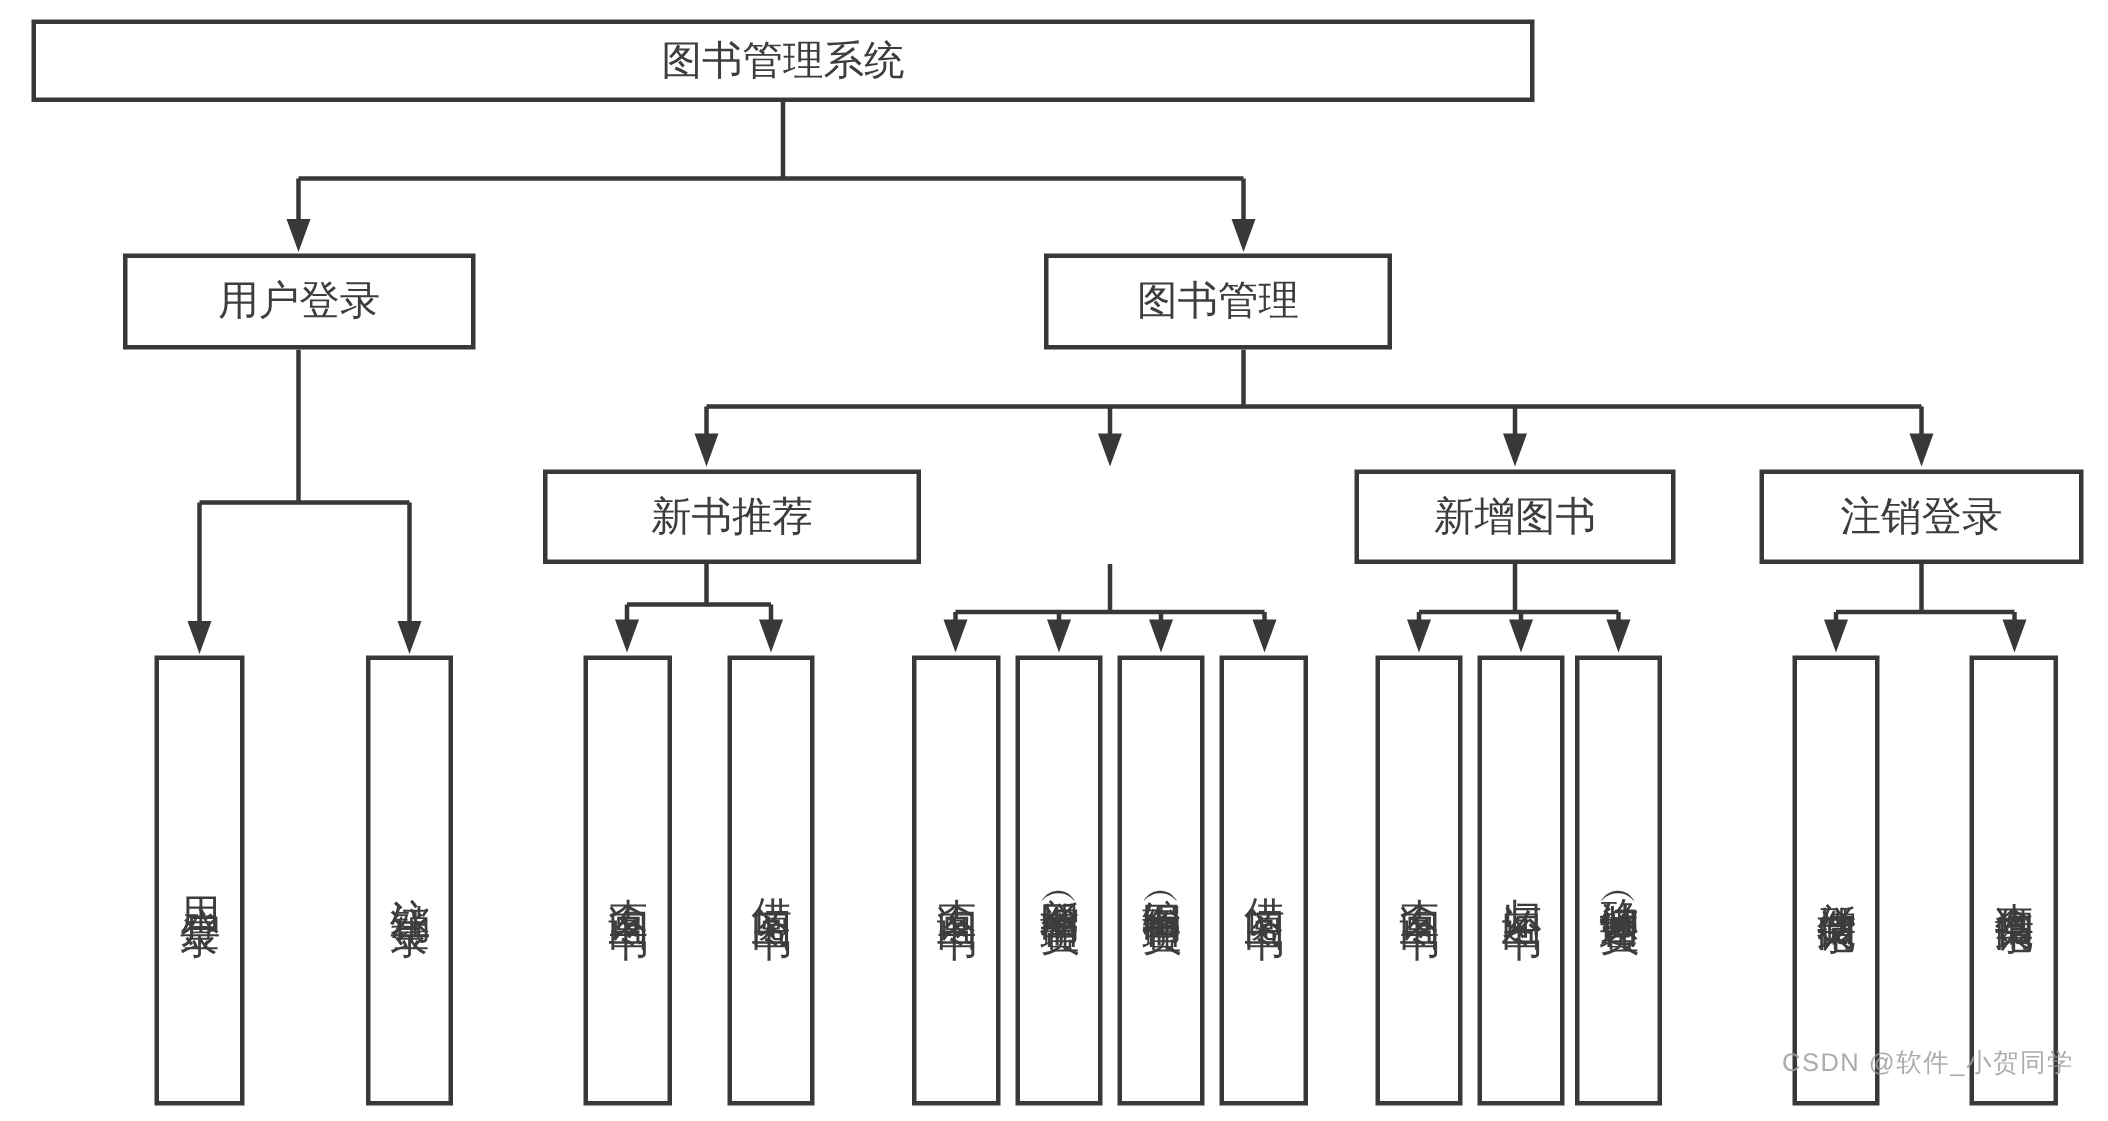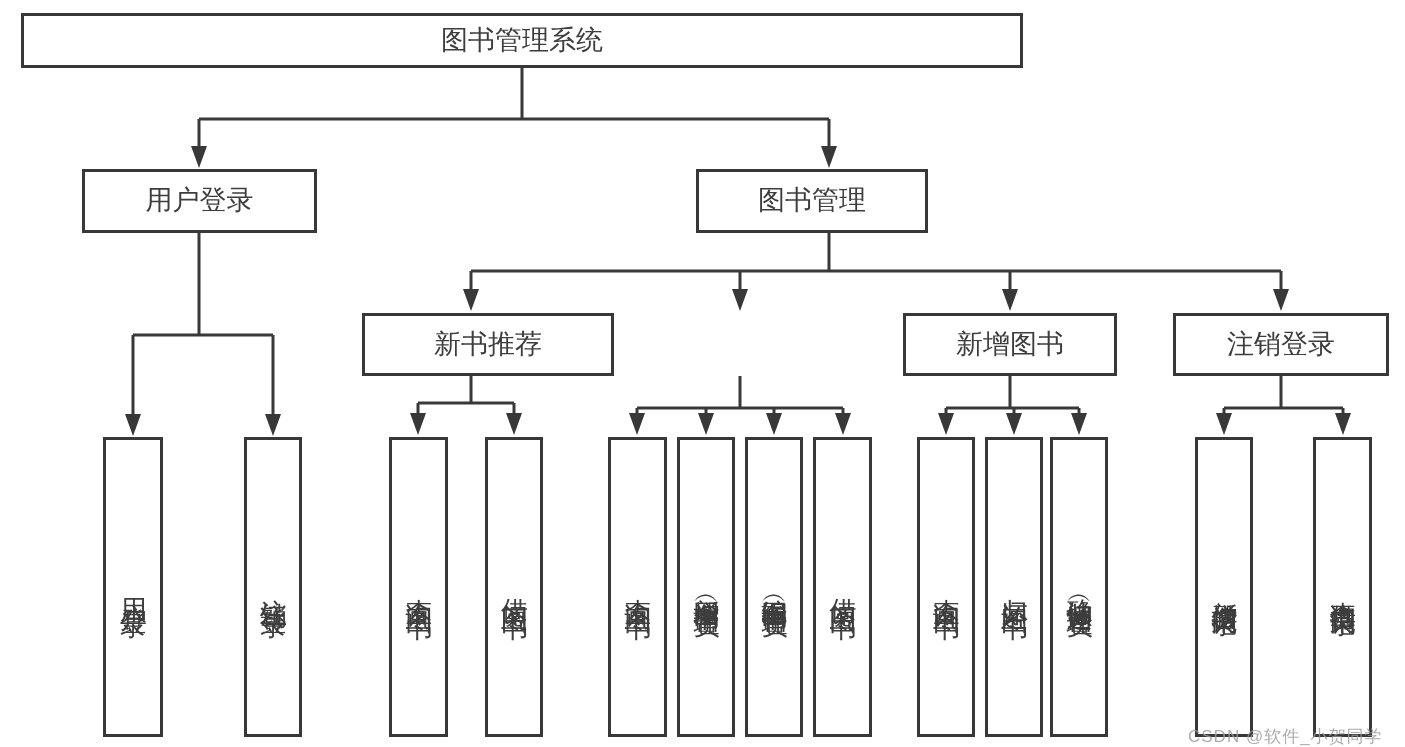--- a/index.html
+++ b/index.html
@@ -26,21 +26,21 @@
   }
   .box.v span{
     writing-mode:vertical-rl;
     text-orientation:mixed;
     letter-spacing:5px;
     white-space:nowrap;
   }
   .box.v.long span{letter-spacing:2px;font-size:26px;}
   #watermark{
     position:absolute;
-    left:1188px;top:725px;
+    left:1188px;top:697px;
     font-size:17px;
     color:rgba(158,158,158,0.85);
     letter-spacing:1px;
     z-index:10;
     white-space:nowrap;
   }
   svg line, svg path{stroke:#383838;stroke-width:3;fill:none;}
   svg polygon{fill:#383838;stroke:none;}
 </style>
 </head>

